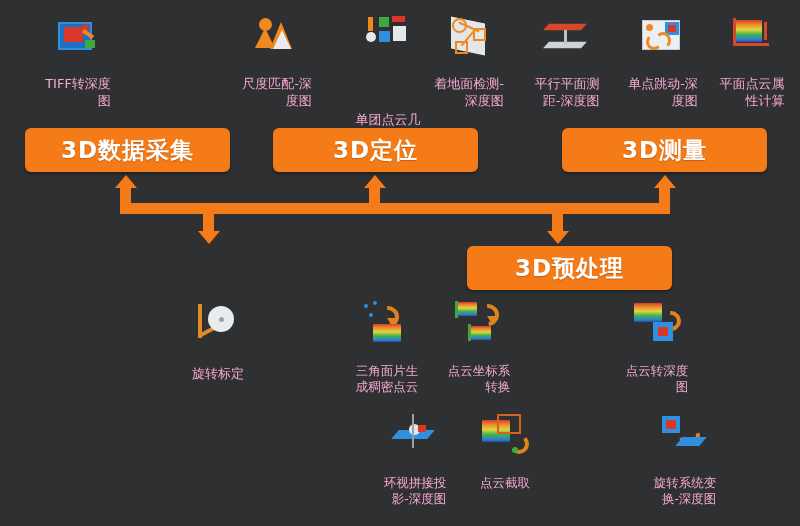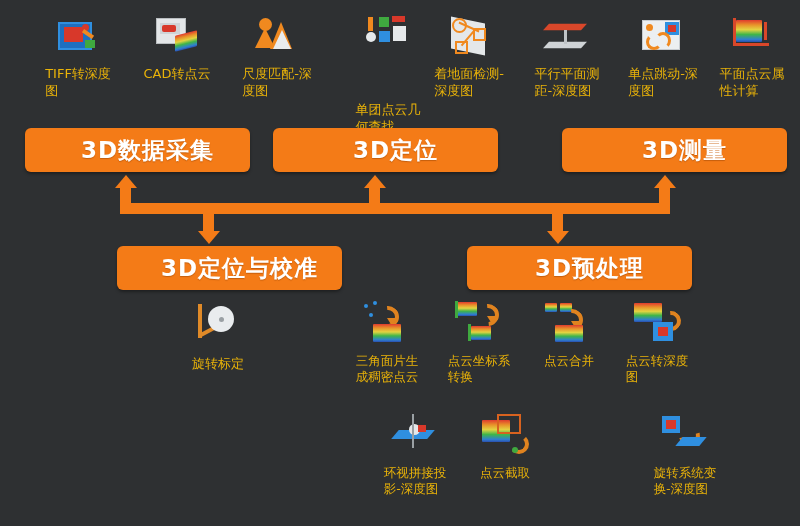--- a/index.html
+++ b/index.html
@@ -9,34 +9,33 @@
     font-family:"DejaVu Sans","Liberation Sans",sans-serif;
     overflow:hidden;
     position:relative;
   }
   .stage{position:absolute;left:0;top:0;width:800px;height:526px;}
 
   
   .tile{position:absolute;display:flex;flex-direction:column;align-items:center;}
   .tile .glyph{width:52px;height:50px;position:relative;}
   .tile .cap{
-    color:#eab308;font-size:13px;line-height:17px;text-align:left;
-    margin-top:3px;letter-spacing:0px;white-space:pre-line;
+    color:#f9a8d4;font-size:13px;line-height:17px;text-align:right;
+    margin-top:13px;letter-spacing:0px;white-space:pre-line;
   }
   .tile.small .cap{font-size:12.5px;line-height:16px;}
 
   
   .pbox{
     position:absolute;background:#f47b17;border-radius:6px;
     display:flex;align-items:center;justify-content:center;
     color:#ffffff;font-weight:bold;font-size:23px;
     letter-spacing:1px;
     box-shadow:0 2px 3px rgba(0,0,0,.35);
     text-shadow:0 1px 1px rgba(140,60,0,.45);
-    padding-left:20px;
   }
 
   
   .bar{position:absolute;background:#f47b17;}
   .arrow-up{
     position:absolute;width:0;height:0;
     border-left:11px solid transparent;border-right:11px solid transparent;
     border-bottom:13px solid #f47b17;
   }
   .arrow-down{
@@ -67,29 +66,20 @@
       <div class="ic frameblue" style="left:6px;top:10px;width:30px;height:24px;"></div>
       <div class="ic" style="left:12px;top:15px;width:19px;height:15px;background:#d8382a;"></div>
       <div class="ic dot" style="left:30px;top:12px;width:7px;height:7px;background:#d8382a;"></div>
       <div class="ic" style="left:30px;top:20px;width:12px;height:4px;background:#f0891f;transform:rotate(34deg);"></div>
       <div class="ic" style="left:33px;top:28px;width:10px;height:8px;background:#3fa93f;"></div>
     </div>
     <div class="cap">TIFF转深度
 图</div>
   </div>
 
-  <div class="tile" style="left:141px;top:12px;width:72px;">
-    <div class="glyph">
-      <div class="ic" style="left:5px;top:6px;width:28px;height:24px;background:#e3e6e8;border:1px solid #b9bdc0;"></div>
-      <div class="ic" style="left:9px;top:11px;width:20px;height:11px;background:#cfd3d6;"></div>
-      <div class="ic" style="left:11px;top:13px;width:14px;height:7px;background:#d8382a;border-radius:2px;"></div>
-      <div class="ic plate skew" style="left:24px;top:21px;width:22px;height:16px;"></div>
-    </div>
-    <div class="cap">CAD转点云</div>
-  </div>
 
   <div class="tile" style="left:241px;top:12px;width:72px;">
     <div class="glyph">
       <div class="ic dot" style="left:8px;top:6px;width:13px;height:13px;background:#f0891f;"></div>
       <div class="ic" style="left:4px;top:16px;width:0;height:0;border-left:10px solid transparent;border-right:10px solid transparent;border-bottom:20px solid #f0891f;"></div>
       <div class="ic" style="left:19px;top:10px;width:0;height:0;border-left:11px solid transparent;border-right:11px solid transparent;border-bottom:27px solid #f0891f;"></div>
       <div class="ic" style="left:22px;top:18px;width:0;height:0;border-left:9px solid transparent;border-right:9px solid transparent;border-bottom:19px solid #e9ecee;"></div>
     </div>
     <div class="cap">尺度匹配-深
 度图</div>
@@ -166,21 +156,20 @@
   <div class="bar" style="left:120px;top:203px;width:260px;height:11px;"></div>
   <div class="bar" style="left:203px;top:208px;width:11px;height:24px;"></div>
   <div class="arrow-down" style="left:198px;top:231px;"></div>
 
   <div class="arrow-up" style="left:654px;top:175px;"></div>
   <div class="bar" style="left:659px;top:188px;width:11px;height:21px;"></div>
   <div class="bar" style="left:369px;top:203px;width:301px;height:11px;"></div>
   <div class="bar" style="left:552px;top:208px;width:11px;height:24px;"></div>
   <div class="arrow-down" style="left:547px;top:231px;"></div>
 
-  <div class="pbox" style="left:117px;top:246px;width:205px;height:44px;">3D定位与校准</div>
   <div class="pbox" style="left:467px;top:246px;width:205px;height:44px;">3D预处理</div>
 
   <div class="tile" style="left:182px;top:300px;width:72px;">
     <div class="glyph" style="height:52px;">
       <div class="ic" style="left:6px;top:4px;width:4px;height:34px;background:#e08a28;"></div>
       <div class="ic" style="left:7px;top:34px;width:30px;height:4px;background:#e08a28;transform:rotate(-28deg);transform-origin:0 50%;"></div>
       <div class="ic dot" style="left:16px;top:6px;width:26px;height:26px;background:#e9ecee;"></div>
       <div class="ic dot" style="left:27px;top:17px;width:5px;height:5px;background:#9aa0a4;"></div>
     </div>
     <div class="cap">旋转标定</div>
@@ -205,30 +194,20 @@
       <div class="ic" style="left:2px;top:1px;width:3px;height:17px;background:#3fa93f;"></div>
       <div class="ic" style="left:24px;top:4px;width:14px;height:14px;border:4px solid #e0831f;border-radius:50%;border-left-color:transparent;border-bottom-color:transparent;transform:rotate(40deg);"></div>
       <div class="ic" style="left:34px;top:16px;width:0;height:0;border-left:5px solid transparent;border-right:5px solid transparent;border-top:8px solid #e0831f;"></div>
       <div class="ic plate" style="left:18px;top:26px;width:20px;height:14px;"></div>
       <div class="ic" style="left:15px;top:24px;width:3px;height:17px;background:#3fa93f;"></div>
     </div>
     <div class="cap">点云坐标系
 转换</div>
   </div>
 
-  <div class="tile small" style="left:532px;top:300px;width:74px;">
-    <div class="glyph">
-      <div class="ic plate" style="left:2px;top:3px;width:12px;height:9px;"></div>
-      <div class="ic plate" style="left:17px;top:3px;width:12px;height:9px;"></div>
-      <div class="ic" style="left:18px;top:9px;width:14px;height:14px;border:4px solid #e0831f;border-radius:50%;border-left-color:transparent;border-bottom-color:transparent;transform:rotate(40deg);"></div>
-      <div class="ic" style="left:28px;top:21px;width:0;height:0;border-left:5px solid transparent;border-right:5px solid transparent;border-top:8px solid #e0831f;"></div>
-      <div class="ic plate" style="left:12px;top:25px;width:28px;height:17px;"></div>
-    </div>
-    <div class="cap">点云合并</div>
-  </div>
 
   <div class="tile small" style="left:620px;top:300px;width:74px;">
     <div class="glyph">
       <div class="ic plate" style="left:3px;top:3px;width:28px;height:19px;"></div>
       <div class="ic" style="left:30px;top:11px;width:12px;height:12px;border:4px solid #e0831f;border-radius:50%;border-left-color:transparent;border-bottom-color:transparent;transform:rotate(40deg);"></div>
       <div class="ic" style="left:22px;top:22px;width:20px;height:19px;background:#2f8fe0;"></div>
       <div class="ic" style="left:27px;top:27px;width:10px;height:9px;background:#d8382a;"></div>
     </div>
     <div class="cap">点云转深度
 图</div>

